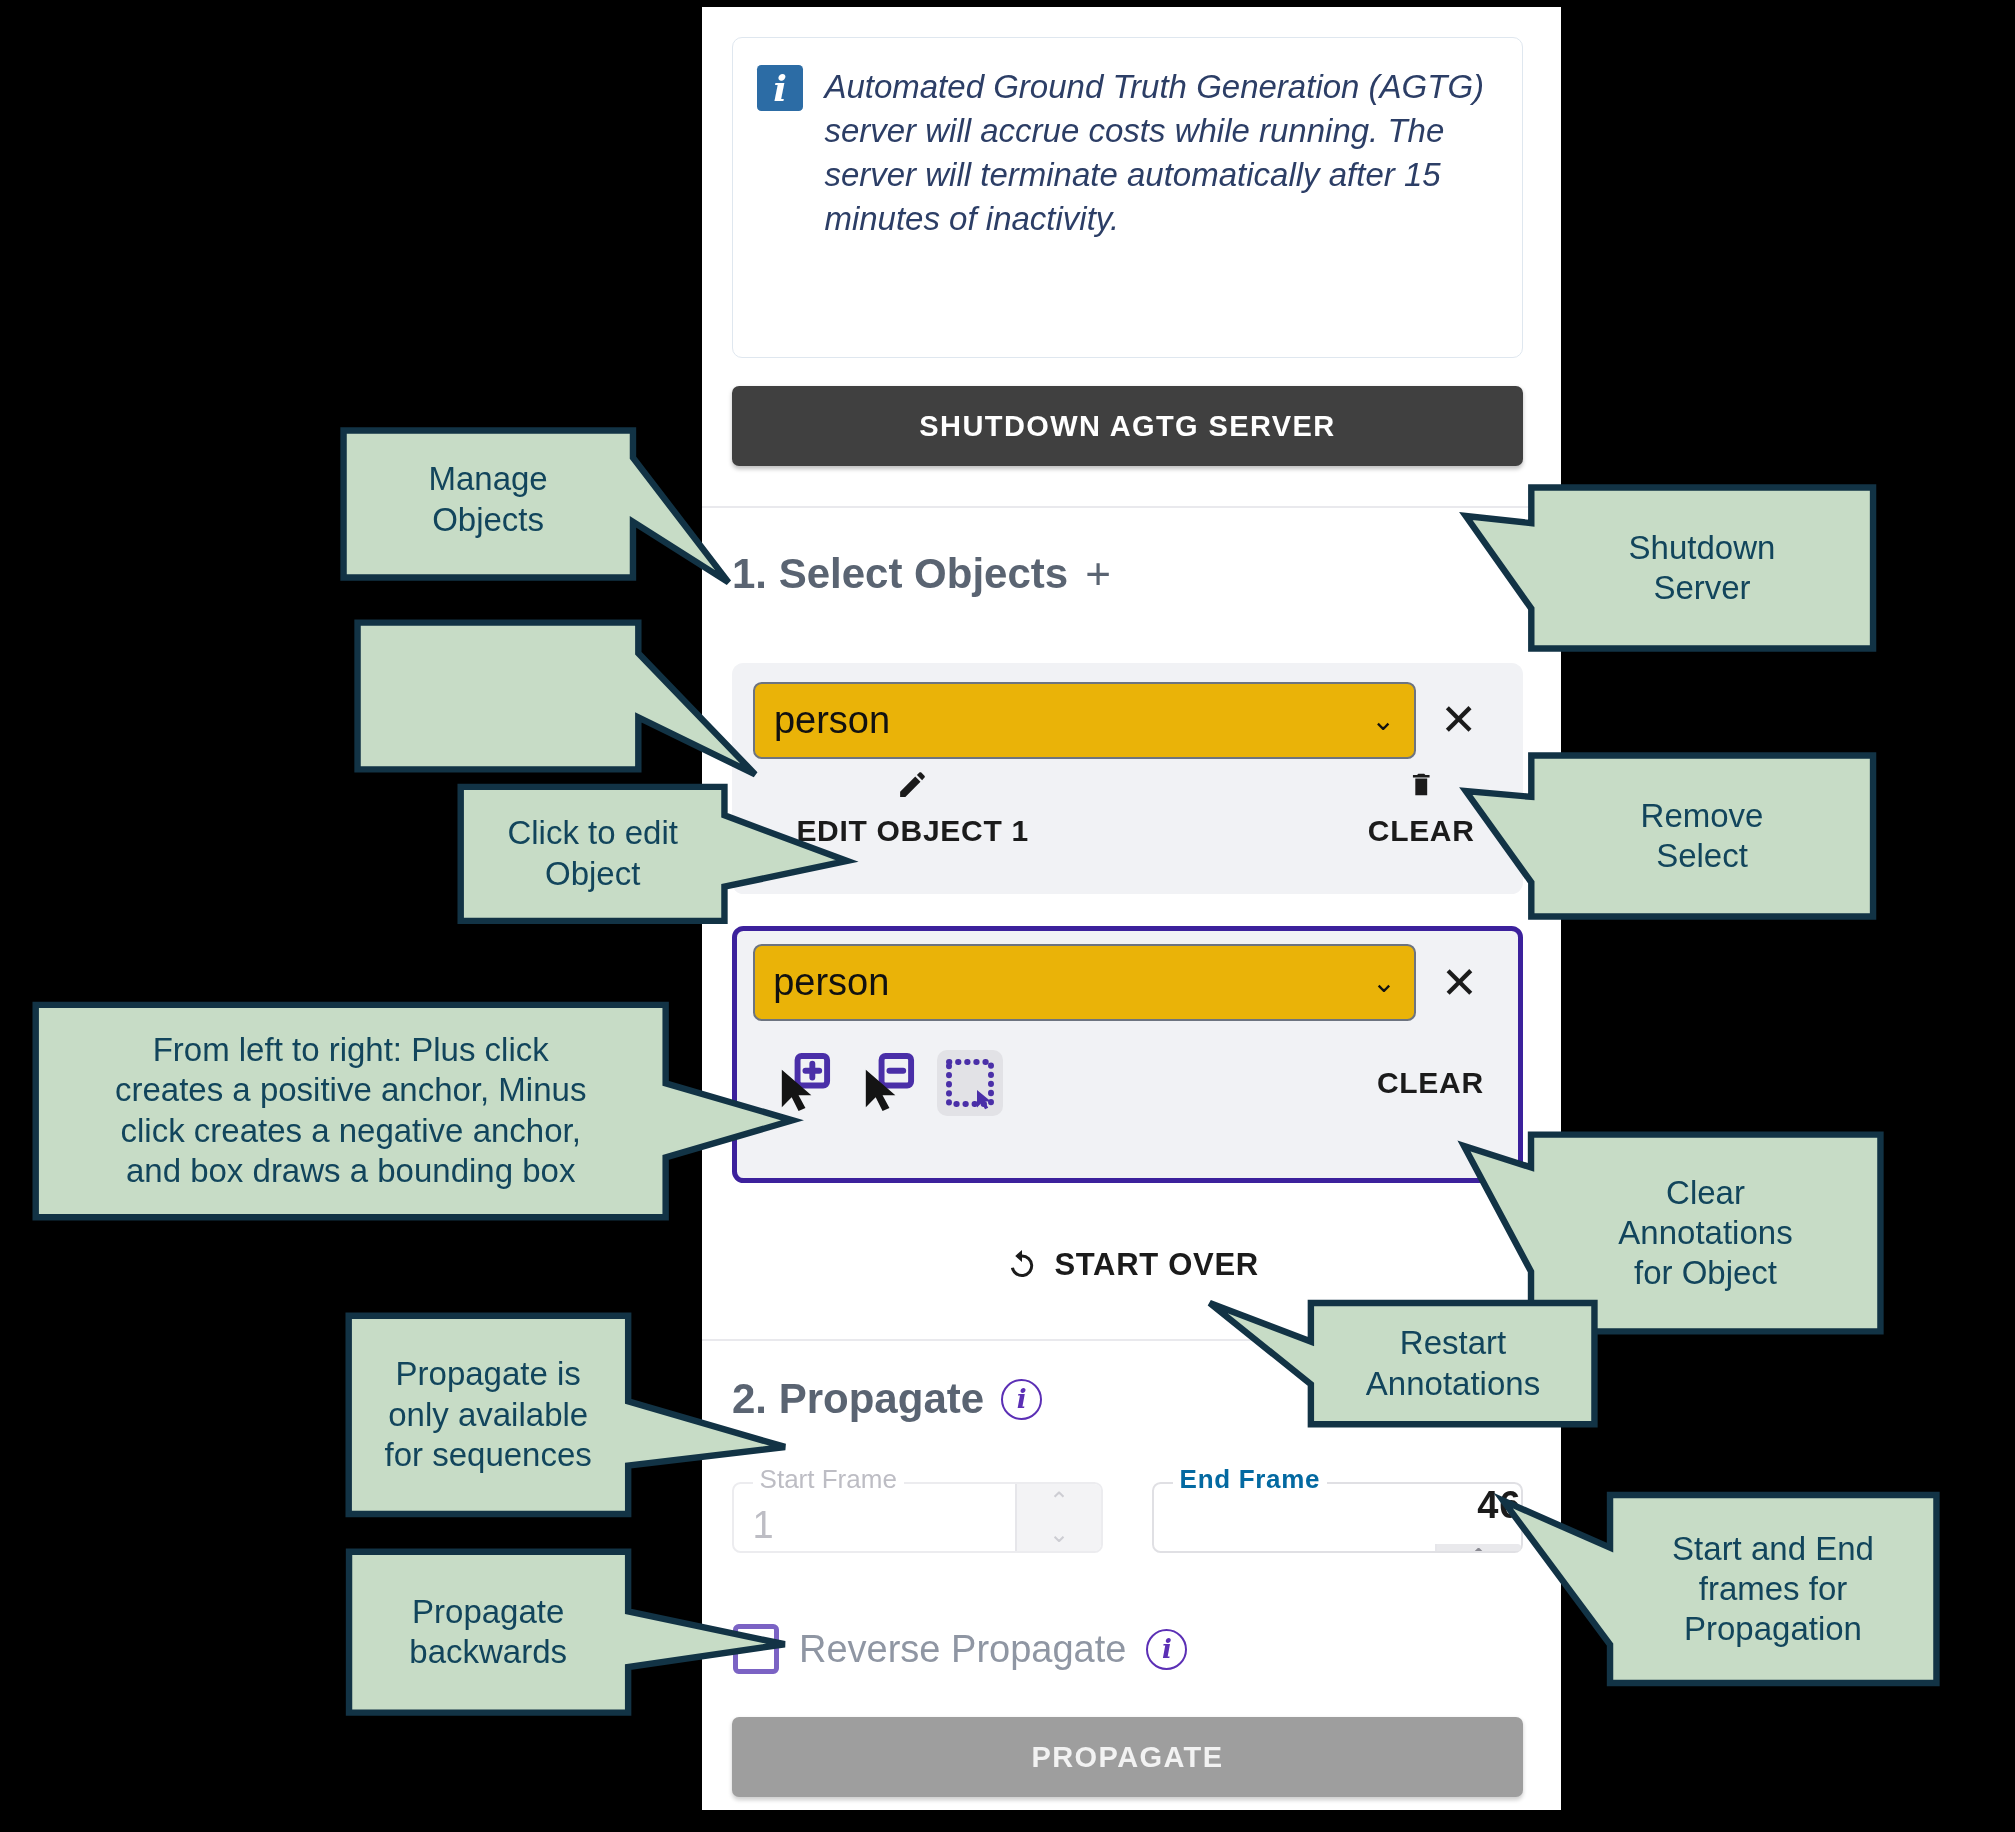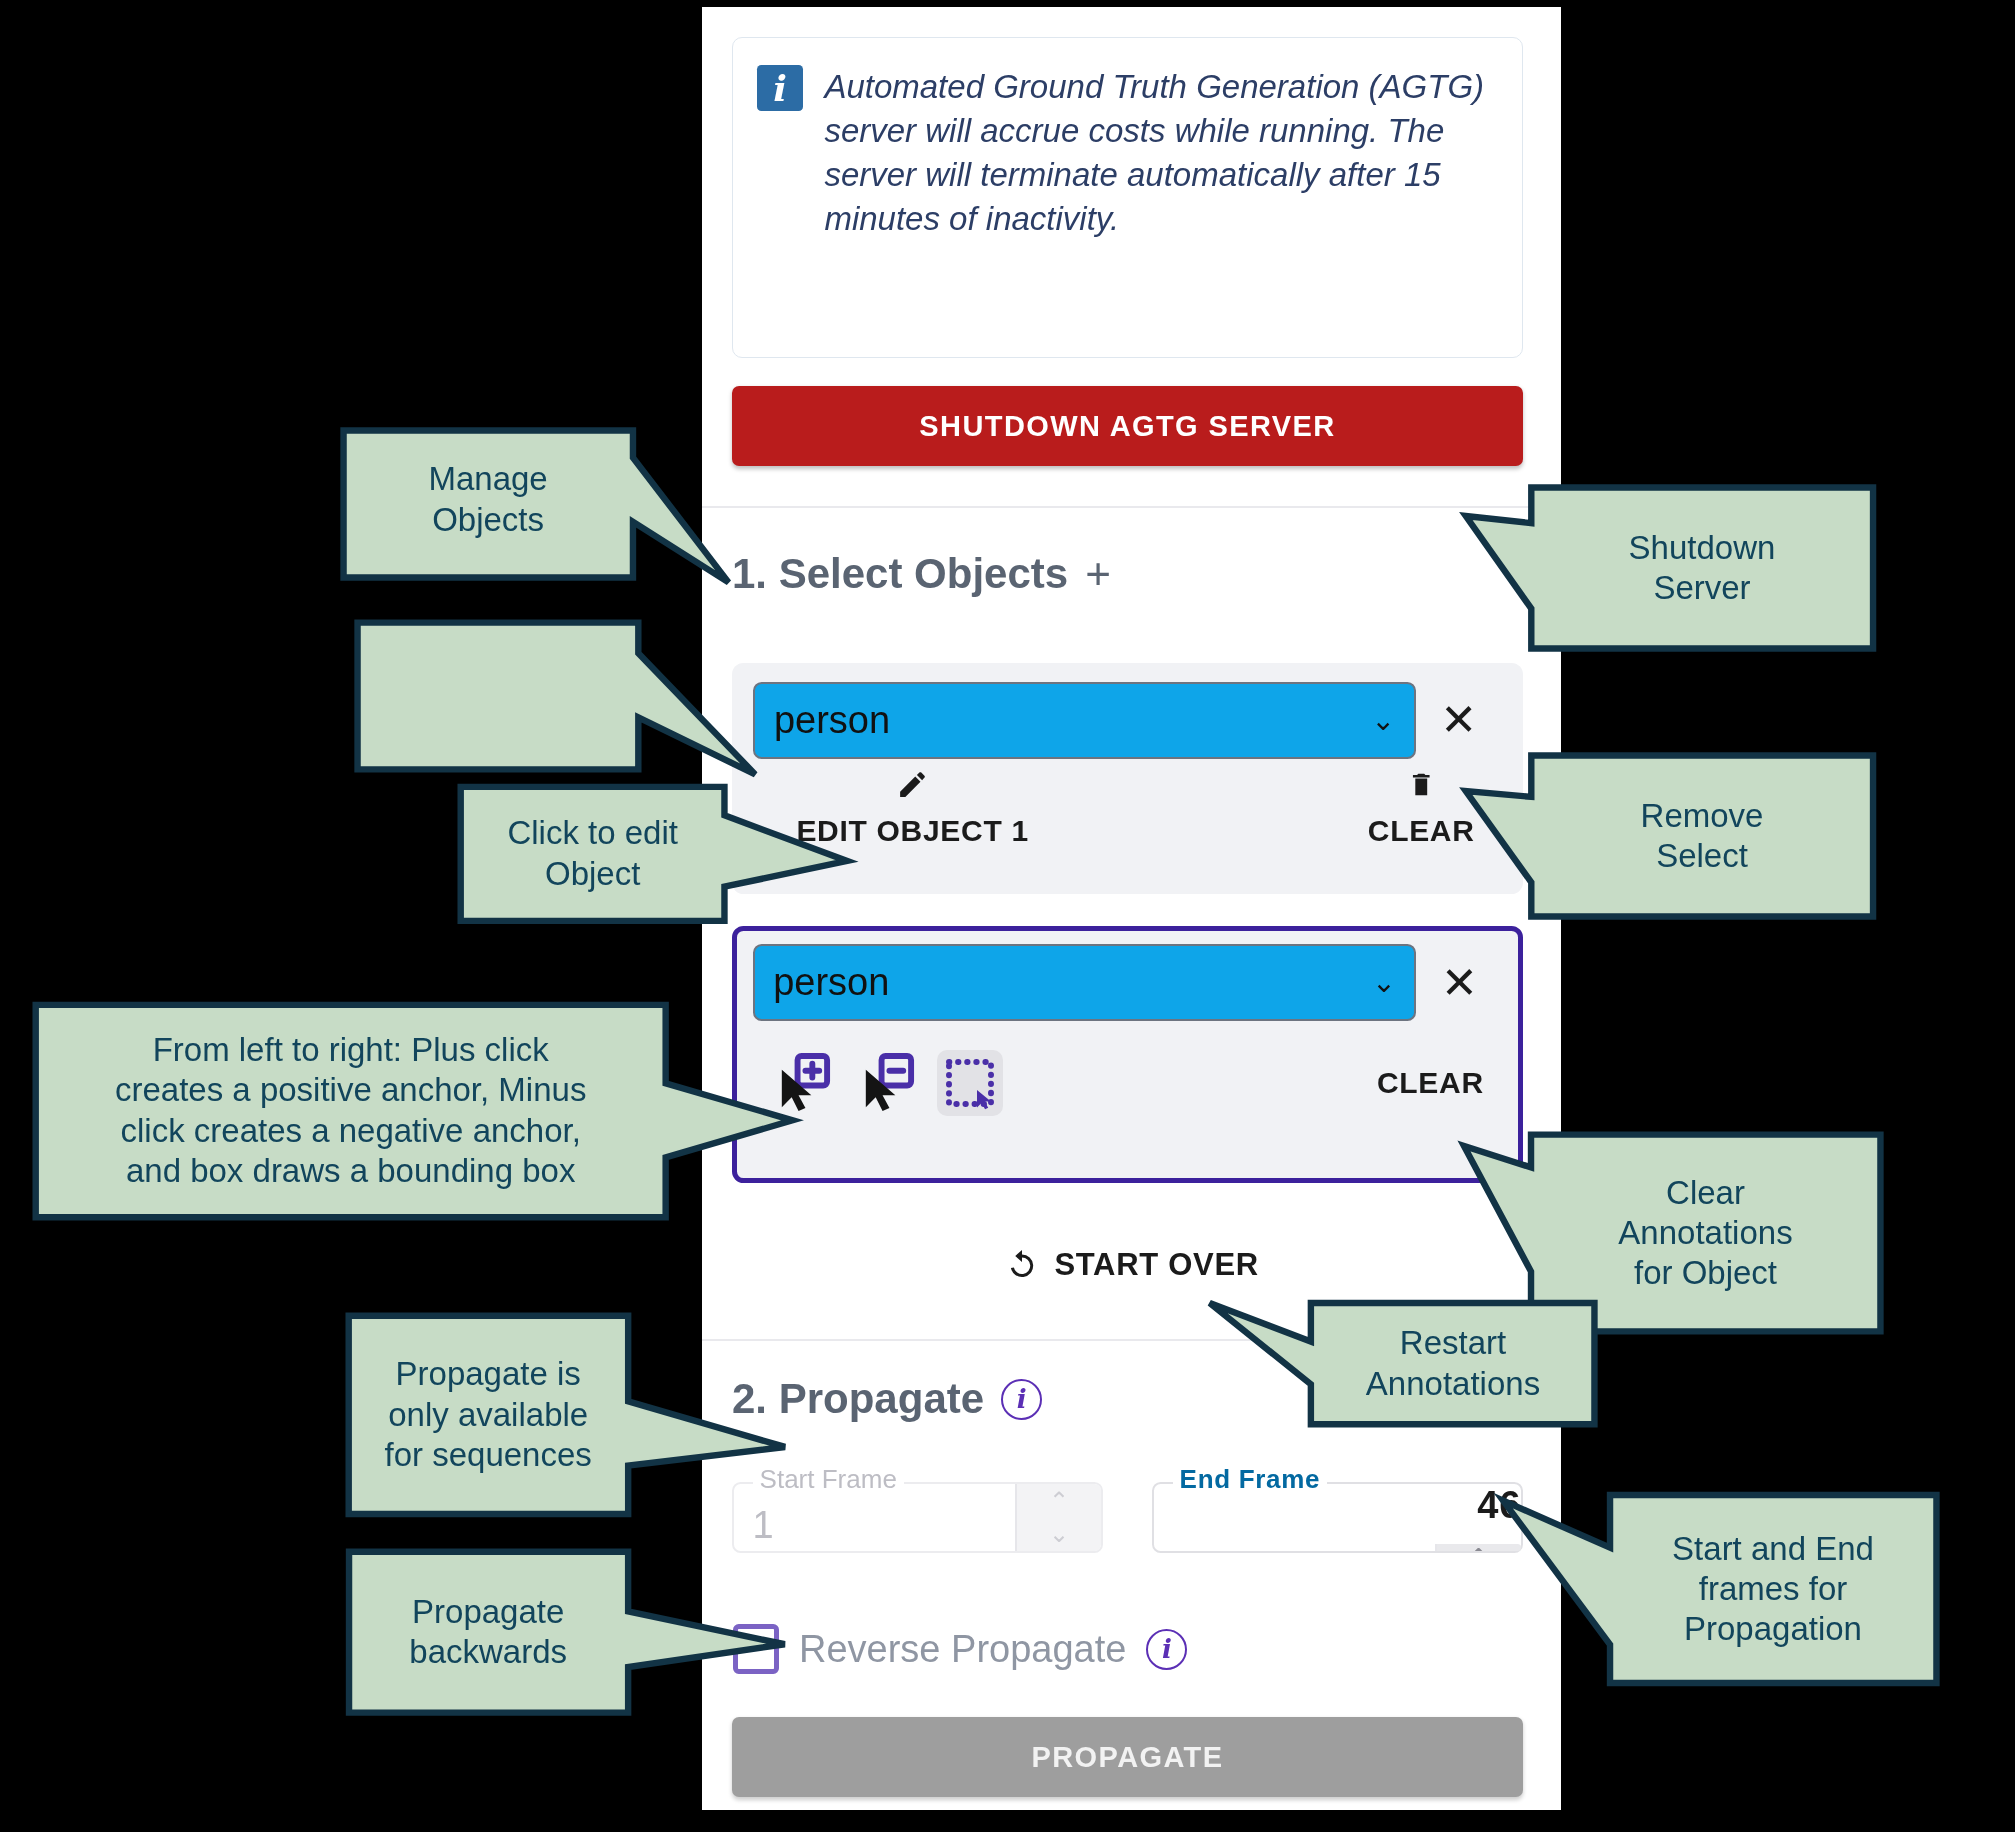--- a/index.html
+++ b/index.html
@@ -15,36 +15,36 @@
          border:1.4px solid #dfe7ef;border-radius:10px;box-sizing:border-box;
          display:flex;gap:21.4px;padding:27px 24px;}
   .alert-icon{flex:0 0 auto;width:46px;height:46px;background:#2c6ca5;border-radius:4.3px;
               color:#fff;font-size:36px;font-weight:bold;font-style:italic;
               display:flex;align-items:center;justify-content:center;font-family:"DejaVu Serif",serif;}
   .alert-txt{font-style:italic;font-size:33px;line-height:1.33;color:#2c3e66;
              font-family:"Liberation Sans",sans-serif;}
 
   
   .shutdown{position:absolute;left:30px;top:379px;width:791px;height:80px;
-            background:#b91c1c;border:none;border-radius:7.1px;color:#fff;
+            background:#404040;border:none;border-radius:7.1px;color:#fff;
             font-size:29px;font-weight:bold;letter-spacing:1.4px;cursor:pointer;
             box-shadow:0 2.1px 4.3px rgba(0,0,0,.25);}
 
   .divider{position:absolute;left:0;width:859px;height:2.1px;background:#e9e9ed;}
 
   .sec-head{position:absolute;font-size:42px;color:#5a6472;font-weight:600;
             display:flex;align-items:center;gap:17px;white-space:nowrap;}
   .plus-ico{font-size:44px;color:#5a6472;font-weight:400;}
 
   
   .card{position:absolute;left:30px;width:791px;background:#f1f2f5;
         border-radius:11.4px;box-sizing:border-box;padding:18.5px 21.4px;}
   .card.active{border:5.7px solid #3c219c;background:#f1f2f5;padding:13px 15.7px;}
   .card-top{display:flex;align-items:center;}
-  .sel{flex:1 1 auto;height:77px;background:#0ea5e9;border:2.1px solid #6d7480;
+  .sel{flex:1 1 auto;height:77px;background:#eab308;border:2.1px solid #6d7480;
        border-radius:8.6px;display:flex;align-items:center;justify-content:space-between;
        padding:0 18.5px;box-sizing:border-box;font-size:38px;color:#111;cursor:pointer;}
   .sel .chev{font-size:28.5px;color:#111;}
   .xbtn{flex:0 0 auto;width:86px;text-align:center;font-size:44px;color:#1b1b1b;
         cursor:pointer;line-height:1;}
   .card-bot{display:flex;align-items:center;margin-top:21.4px;height:56px;}
   .act{display:flex;align-items:center;gap:13px;font-size:30px;font-weight:bold;
        letter-spacing:0.7px;color:#1b1b1b;cursor:pointer;flex-direction:column;}
   .tools{display:flex;align-items:center;gap:18.5px;}
   .tool{width:66px;height:66px;display:flex;align-items:center;justify-content:center;

